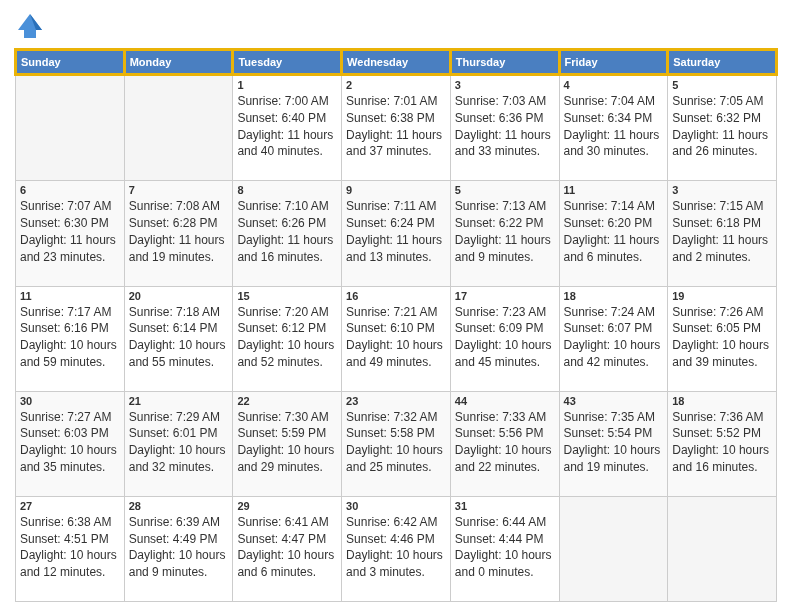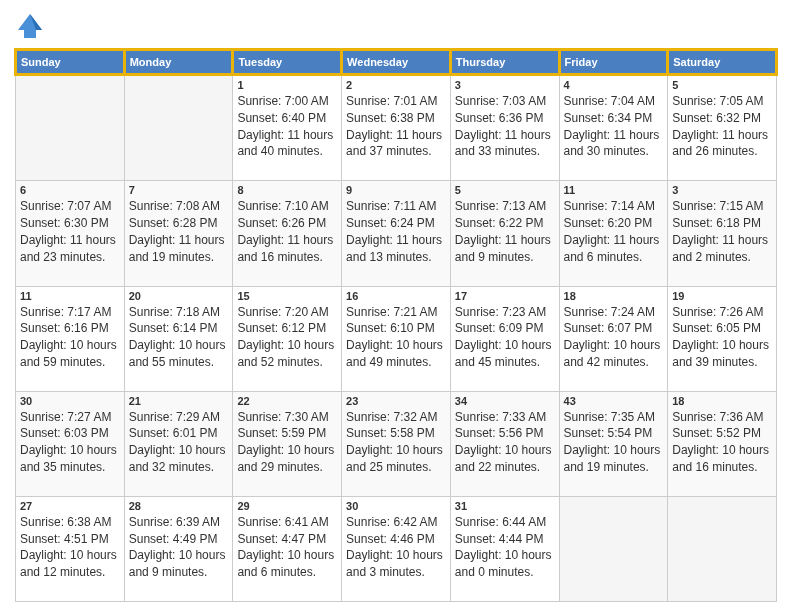--- a/index.html
+++ b/index.html
@@ -232,21 +232,21 @@
           </td>
           <td>
             <span class="day-num">22</span>
             <div class="day-info">Sunrise: 7:30 AM<br>Sunset: 5:59 PM<br>Daylight: 10 hours and 29 minutes.</div>
           </td>
           <td>
             <span class="day-num">23</span>
             <div class="day-info">Sunrise: 7:32 AM<br>Sunset: 5:58 PM<br>Daylight: 10 hours and 25 minutes.</div>
           </td>
           <td>
-            <span class="day-num">34</span>
+            <span class="day-num">44</span>
             <div class="day-info">Sunrise: 7:33 AM<br>Sunset: 5:56 PM<br>Daylight: 10 hours and 22 minutes.</div>
           </td>
           <td>
             <span class="day-num">43</span>
             <div class="day-info">Sunrise: 7:35 AM<br>Sunset: 5:54 PM<br>Daylight: 10 hours and 19 minutes.</div>
           </td>
           <td>
             <span class="day-num">18</span>
             <div class="day-info">Sunrise: 7:36 AM<br>Sunset: 5:52 PM<br>Daylight: 10 hours and 16 minutes.</div>
           </td>

